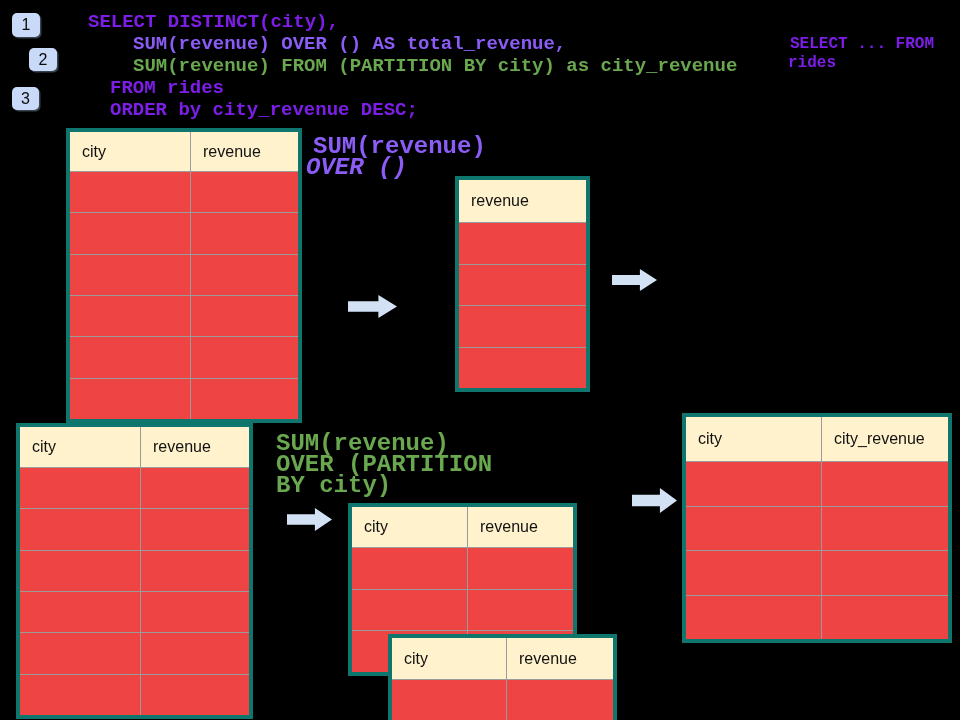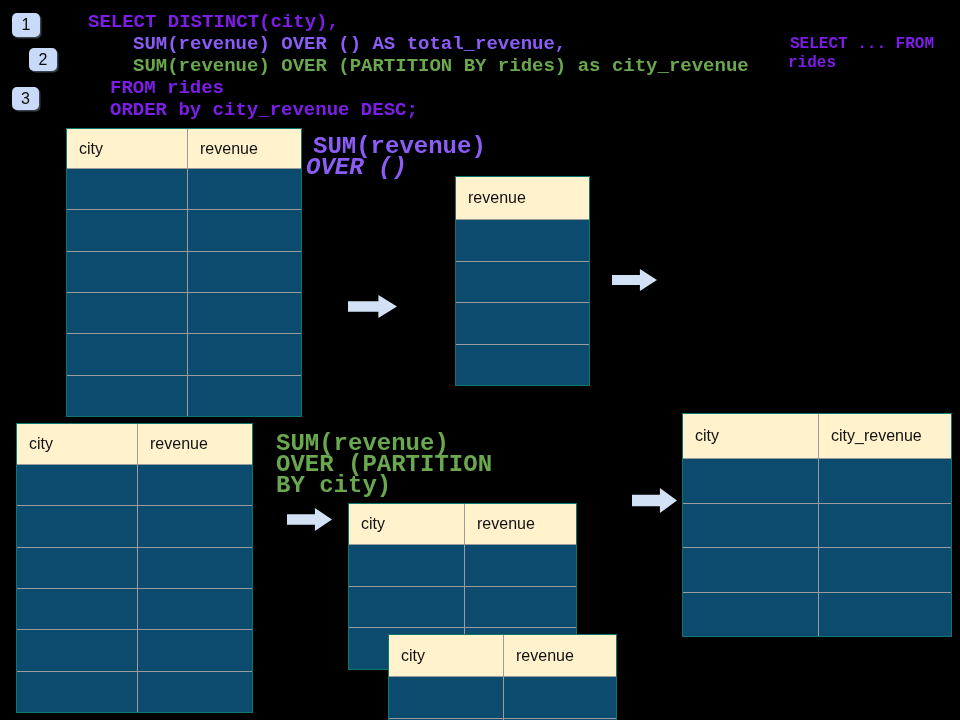--- a/index.html
+++ b/index.html
@@ -20,21 +20,21 @@
 
   
   .badge { position:absolute; background:#c9daf8; border-radius:5px;
            display:flex; align-items:center; justify-content:center;
            font-size:16px; color:#0a0a0a; box-shadow:1.5px 1.5px 0 #39424f; }
   .badge-1 { left:12px; top:13px; width:28px; height:24px; }
   .badge-2 { left:29px; top:48px; width:28px; height:23px; }
   .badge-3 { left:12px; top:87px; width:27px; height:23px; }
 
   
-  .tbl { position:absolute; background:#0c4a6e; border:1px solid #0f766e; box-sizing:border-box; }
+  .tbl { position:absolute; background:#ef4444; border:4px solid #0f766e; box-sizing:border-box; }
   .hd  { display:grid; grid-template-columns:var(--cols); height:var(--hh);
          background:#fff2cc; }
   .hc  { display:flex; align-items:center; padding-left:12px; font-size:16px;
          color:#111; box-sizing:border-box; }
   .hc + .hc { border-left:1px solid #9b9b9b; }
   .tr  { display:grid; grid-template-columns:var(--cols); height:var(--rh);
          border-top:1px solid #9b9b9b; box-sizing:border-box; }
   .td  { box-sizing:border-box; }
   .td + .td { border-left:1px solid #9b9b9b; }
 
@@ -57,21 +57,21 @@
 <body>
 
 <div class="canvas">
 
   <div class="badge badge-1">1</div>
   <div class="badge badge-2">2</div>
   <div class="badge badge-3">3</div>
 
   <div class="mono code-line c-purple" style="left:88px; top:11px;">SELECT DISTINCT(city),</div>
   <div class="mono code-line c-red" style="left:133px; top:33px;">SUM(revenue) OVER () AS total_revenue,</div>
-  <div class="mono code-line c-green" style="left:133px; top:55px;">SUM(revenue) OVER (PARTITION BY rides) as city_revenue</div>
+  <div class="mono code-line c-green" style="left:133px; top:55px;">SUM(revenue) FROM (PARTITION BY city) as city_revenue</div>
   <div class="mono code-line c-purple" style="left:110px; top:77px;">FROM rides</div>
   <div class="mono code-line c-purple" style="left:110px; top:99px;">ORDER by city_revenue DESC;</div>
 
   <div class="mono side-note c-purple" style="left:750px; top:35px;margin-left:40px;">SELECT ... FROM</div>
   <div class="mono side-note c-purple" style="left:788px; top:54px;">rides</div>
 
   <div class="mono flow-label c-red" style="left:313px; top:136px;">SUM(revenue)</div>
   <div class="mono flow-label c-red" style="left:306px; top:157px;font-style:italic;">OVER ()</div>
 
   <div class="mono flow-label c-green" style="left:276px; top:433px;">SUM(revenue)</div>

